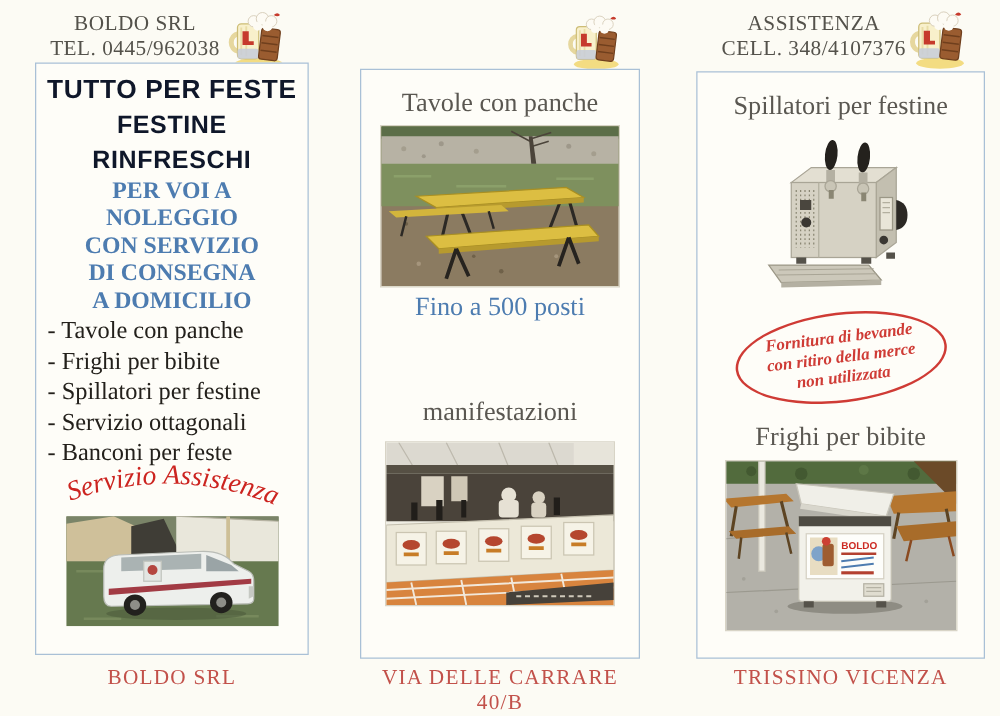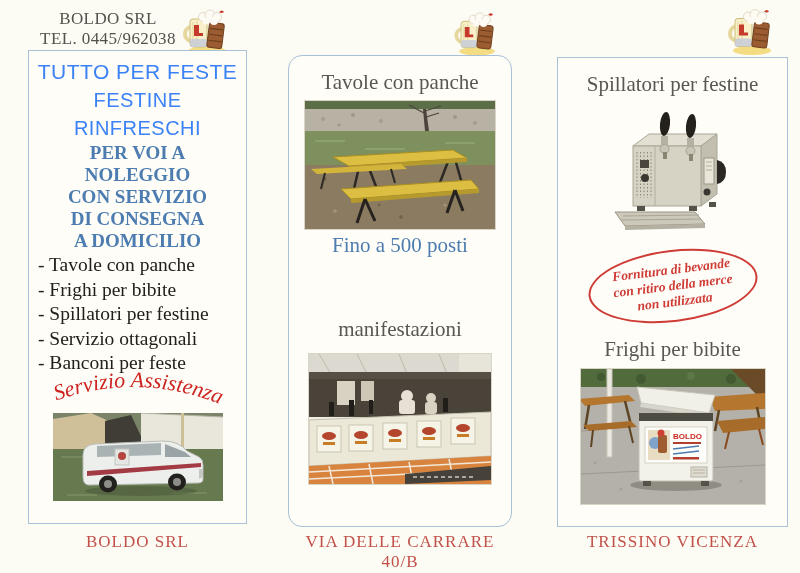--- a/index.html
+++ b/index.html
@@ -12,30 +12,30 @@
   .hdr-right { left:572px; top:9px; width:158px; }
 
   .mugicon { position:absolute; }
   .mug-left  { left:178px; top:8px; }
   .mug-mid   { left:450px; top:11px; }
   .mug-right { left:724px; top:7px; }
 
   .panel { position:absolute; background:#fefdf8; border:1px solid #a9c0d6;
            box-sizing:border-box; text-align:center; }
   .p-left  { left:28px;  top:50px; width:219px; height:474px; }
-  .p-mid   { left:288px; top:55px; width:224px; height:472px;border-radius:14px; }
+  .p-mid   { left:288px; top:55px; width:224px; height:472px; }
   .p-right { left:557px; top:57px; width:231px; height:470px; }
 
   .caption { position:absolute; top:532px; text-align:center; color:#c2514a;
              font-size:17px; letter-spacing:1px; }
   .cap-left  { left:28px;  width:219px; }
   .cap-mid   { left:288px; width:224px; }
   .cap-right { left:557px; width:231px; }
 
-  .headline { color:#3b82f6; font-family:"Liberation Sans", sans-serif; font-weight:normal; }
+  .headline { color:#0f172a; font-family:"Liberation Sans", sans-serif; font-weight:bold; }
   .hl1 { font-size:21px; margin-top:8px;  line-height:25px; letter-spacing:0.5px; }
   .hl2 { font-size:20px; margin-top:4px;  line-height:24px; letter-spacing:0.5px; }
   .subline { color:#4d7cb0; font-weight:bold; font-size:19px; line-height:22px; }
   .sub-first { margin-top:2px; }
   .items { text-align:left; color:#23201b; font-size:19.5px; line-height:24.5px;
            padding-left:9px; margin-top:1px; }
   .arch { display:block; margin:-5px auto 0; }
   .photo { display:block; margin:0 auto; border:1px solid #d8d4c6; }
   .photo-plain { display:block; margin:0 auto; border:none; }
 
@@ -81,20 +81,24 @@
     <div>TEL. 0445/962038</div>
   </div>
   <svg class="mugicon mug-left" width="58" height="48" viewBox="0 0 56 48">
       <use href="#beermugs"></use>
     </svg>
 
   <svg class="mugicon mug-mid" width="54" height="45" viewBox="0 0 56 48">
       <use href="#beermugs"></use>
     </svg>
 
+  <div class="hdr hdr-right">
+    <div>ASSISTENZA</div>
+    <div>CELL. 348/4107376</div>
+  </div>
   <svg class="mugicon mug-right" width="56" height="49" viewBox="0 0 56 48">
       <use href="#beermugs"></use>
     </svg>
 
   <div class="panel p-left">
     <div class="headline hl1">TUTTO PER FESTE</div>
     <div class="headline hl2">FESTINE</div>
     <div class="headline hl2">RINFRESCHI</div>
     <div class="subline sub-first">PER VOI A</div>
     <div class="subline">NOLEGGIO</div>

